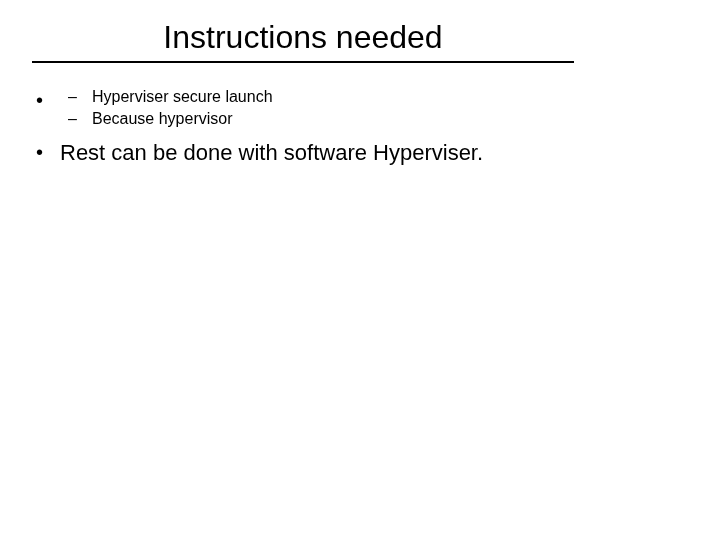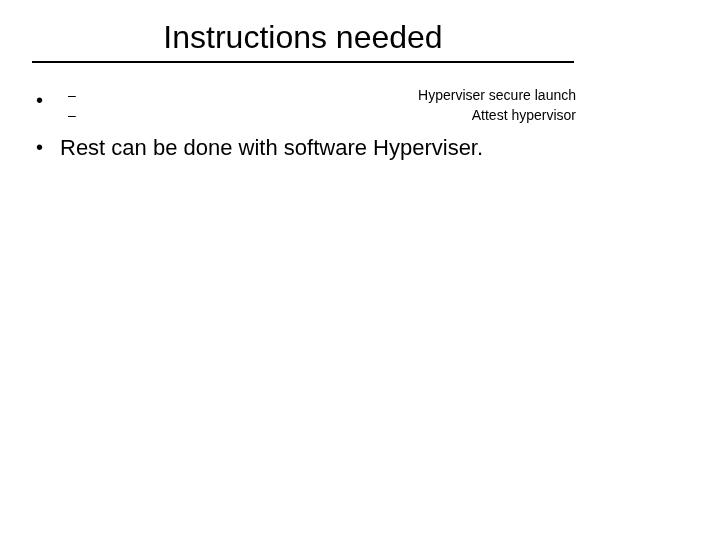--- a/index.html
+++ b/index.html
@@ -54,22 +54,21 @@
     position: absolute;
     left: 6px;
     top: 0;
     font-size: 20px;
     line-height: 1.3;
   }
   ul.lvl2 {
     list-style: none;
     margin: 6px 0 10px 0;
     padding: 0;
-    font-size: 14px;
-    text-align: right;
+    font-size: 16px;
   }
   ul.lvl2 > li {
     position: relative;
     padding-left: 28px;
     margin-left: 4px;
     margin-bottom: 2px;
   }
   ul.lvl2 > li::before {
     content: "–";
     position: absolute;
@@ -88,21 +87,21 @@
   <hr class="hr">
 
   <div class="body">
     <ul class="lvl1">
       <li>
         <ul class="lvl2">
           <li>
             <span>Hyperviser secure launch</span>
           </li>
           <li>
-            <span>Attest hypervisor</span>
+            <span>Because hypervisor</span>
           </li>
         </ul>
       </li>
       <li>
         <span>Rest can be done with software Hyperviser.</span>
       </li>
     </ul>
   </div>
 
 </div>

